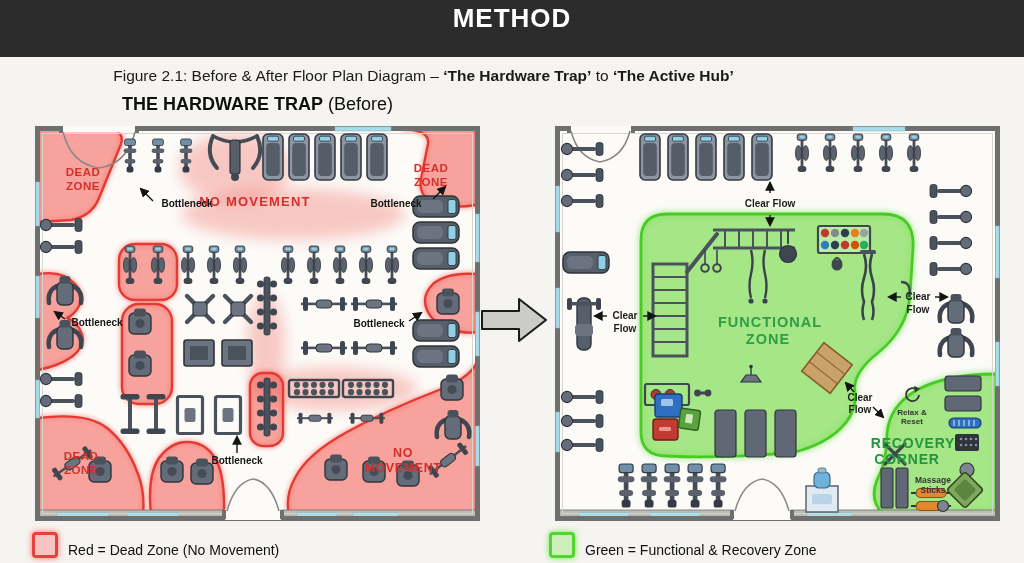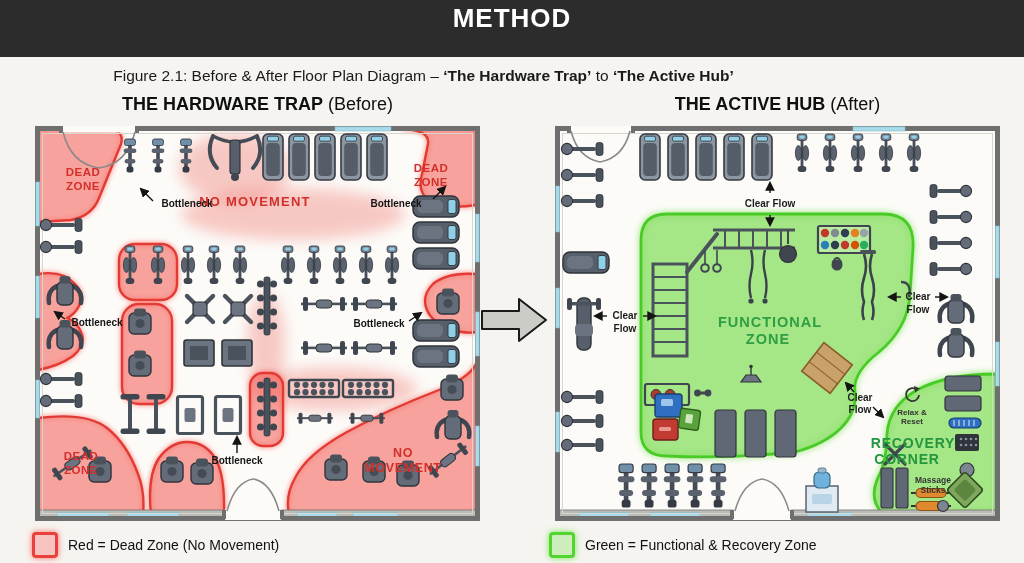--- a/index.html
+++ b/index.html
@@ -7,21 +7,21 @@
   .topbar{position:absolute;left:0;top:0;width:1024px;height:57px;background:#2d2c2c;text-align:center;color:#fff}
   .topbar .title{font-size:26px;font-weight:bold;letter-spacing:1px;padding-top:3px}
   .topbar .subtitle{font-size:16px;font-weight:600;color:#f1f1f1;margin-top:1px}
   .caption{position:absolute;top:67px;left:0;width:847px;text-align:center;font-size:15.5px;color:#1a1a1a}
   .caption b{font-weight:bold}
   .ptitle{position:absolute;top:94px;width:445px;text-align:center;font-size:18px;color:#0f0f0f}
   .ptitle.left{left:35px}.ptitle.right{left:555px}
   svg.plan{position:absolute;top:126px}
   #planL{left:35px}#planR{left:555px}
   #arrowSvg{position:absolute;left:479px;top:294px}
-  .legend{position:absolute;top:532px;display:flex;align-items:center;gap:10px;font-size:14px;color:#111}
+  .legend{position:absolute;top:532px;display:flex;align-items:flex-end;gap:10px;font-size:14px;color:#111}
   .legend.legL{left:32px}.legend.legR{left:549px}
   .sw{width:20px;height:20px;border-radius:4px;flex:0 0 auto}
   .sw.red{background:#f6c3c0;border:3px solid #e8403a;box-shadow:0 0 6px rgba(255,90,80,.85)}
   .sw.green{background:#cdeebb;border:3px solid #52d52f;box-shadow:0 0 6px rgba(100,225,60,.85)}
   svg{font-family:"Liberation Sans",sans-serif}
   .floor{fill:#fcfbf8}
   .wall{fill:none;stroke:#6f6f6f;stroke-width:5}
   .innerline{fill:none;stroke:#d6d6d0;stroke-width:1}
   .win{fill:#a8dcea;stroke:#85b9c9;stroke-width:.6}
   .band{fill:#bcbcb6;stroke:#6f6f6f;stroke-width:.8}
@@ -156,21 +156,20 @@
     </defs>
   </svg>
 
   <header class="topbar">
     <div class="title">METHOD</div>
   </header>
 
   <div class="caption"><span>Figure 2.1: Before &amp; After Floor Plan Diagram – </span><b>‘The Hardware Trap’</b><span> to </span><b>‘The Active Hub’</b></div>
 
   <div class="ptitle left"><b>THE HARDWARE TRAP</b><span> (Before)</span></div>
-  <div class="ptitle right"><b>THE ACTIVE HUB</b><span> (After)</span></div>
 
   <svg id="planL" class="plan" width="445" height="395" viewBox="0 0 445 395">
     <rect class="floor" x="2.5" y="2.5" width="440" height="390"></rect>
     <g>
       <ellipse class="fuzz" cx="200" cy="42" rx="56" ry="35"></ellipse>
       <ellipse class="fuzz" cx="258" cy="88" rx="112" ry="26"></ellipse>
       <ellipse class="fuzz" cx="300" cy="263" rx="82" ry="22"></ellipse>
       <ellipse class="fuzz" cx="231" cy="218" rx="19" ry="52"></ellipse>
     </g>
     <g>

